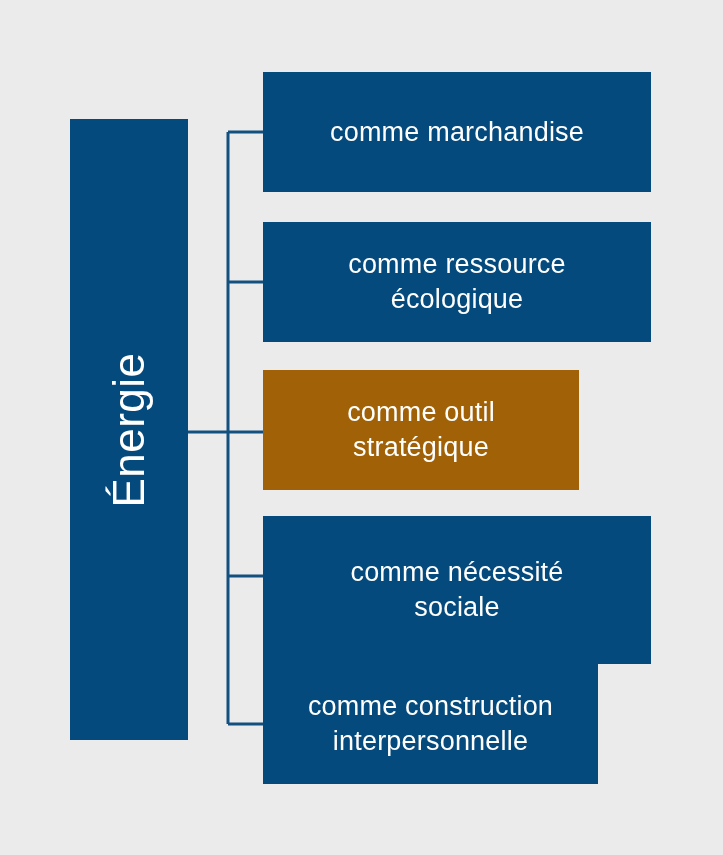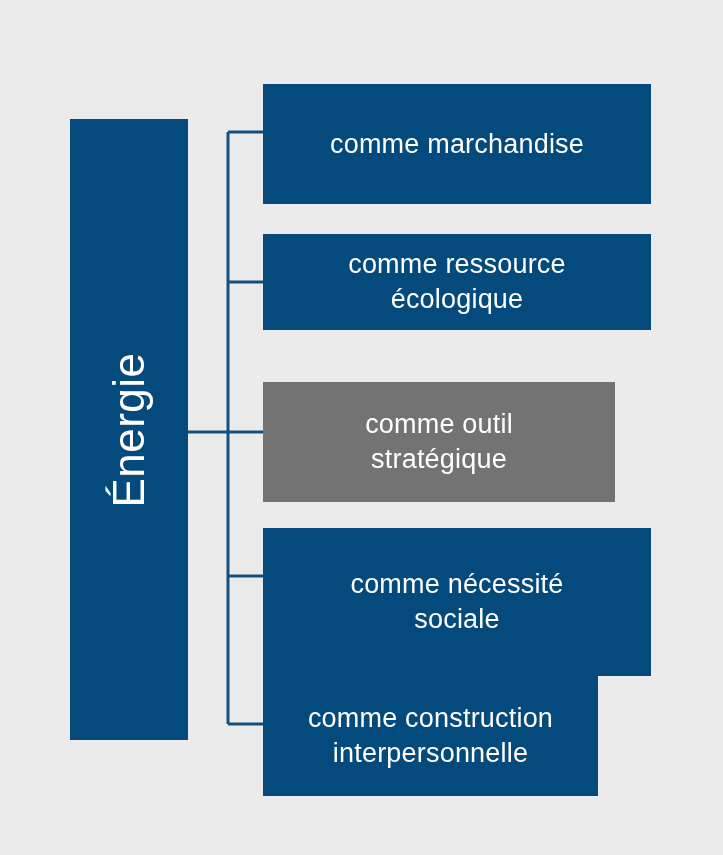--- a/index.html
+++ b/index.html
@@ -49,21 +49,20 @@
   .child-node {
     position: absolute;
     left: 263px;
     width: 388px;
     background: #054a7c;
     display: flex;
     align-items: center;
     justify-content: center;
     box-sizing: border-box;
     padding: 4px 0;
-    margin-top: 12px;
   }
   .child-label {
     color: #ffffff;
     font-size: 27px;
     font-weight: 300;
     line-height: 1.28;
     text-align: center;
     white-space: pre-line;
     letter-spacing: 0.2px;
   }
@@ -96,26 +95,26 @@
   </svg>
 
   <div class="root-node" style="left: 70px; top: 119px; width: 118px; height: 621px; background: rgb(5, 74, 124);">
     <span class="root-label" style="transform: rotate(-90deg); color: rgb(255, 255, 255);">Énergie</span>
   </div>
 
   <div class="child-node" style="left: 263px; top: 72px; width: 388px; height: 120px; background: rgb(5, 74, 124);">
     <span class="child-label" style="color: rgb(255, 255, 255);">comme marchandise</span>
   </div>
 
-  <div class="child-node" style="left: 263px; top: 222px; width: 388px; height: 96px; background: rgb(5, 74, 124);">
+  <div class="child-node" style="left: 263px; top: 222px; width: 388px; height: 120px; background: rgb(5, 74, 124);">
     <span class="child-label" style="color: rgb(255, 255, 255);">comme ressource
 écologique</span>
   </div>
 
-  <div class="child-node" style="left: 263px; top: 370px; width: 352px; height: 120px; background: #737373;">
+  <div class="child-node" style="left: 263px; top: 370px; width: 316px; height: 120px; background: #a16207;">
     <span class="child-label" style="color: rgb(255, 255, 255);">comme outil
 stratégique</span>
   </div>
 
   <div class="child-node" style="left: 263px; top: 516px; width: 388px; height: 148px; background: rgb(5, 74, 124);">
     <span class="child-label" style="color: rgb(255, 255, 255);">comme nécessité
 sociale</span>
   </div>
 
   <div class="child-node" style="left: 263px; top: 664px; width: 335px; height: 120px; background: rgb(5, 74, 124);">

